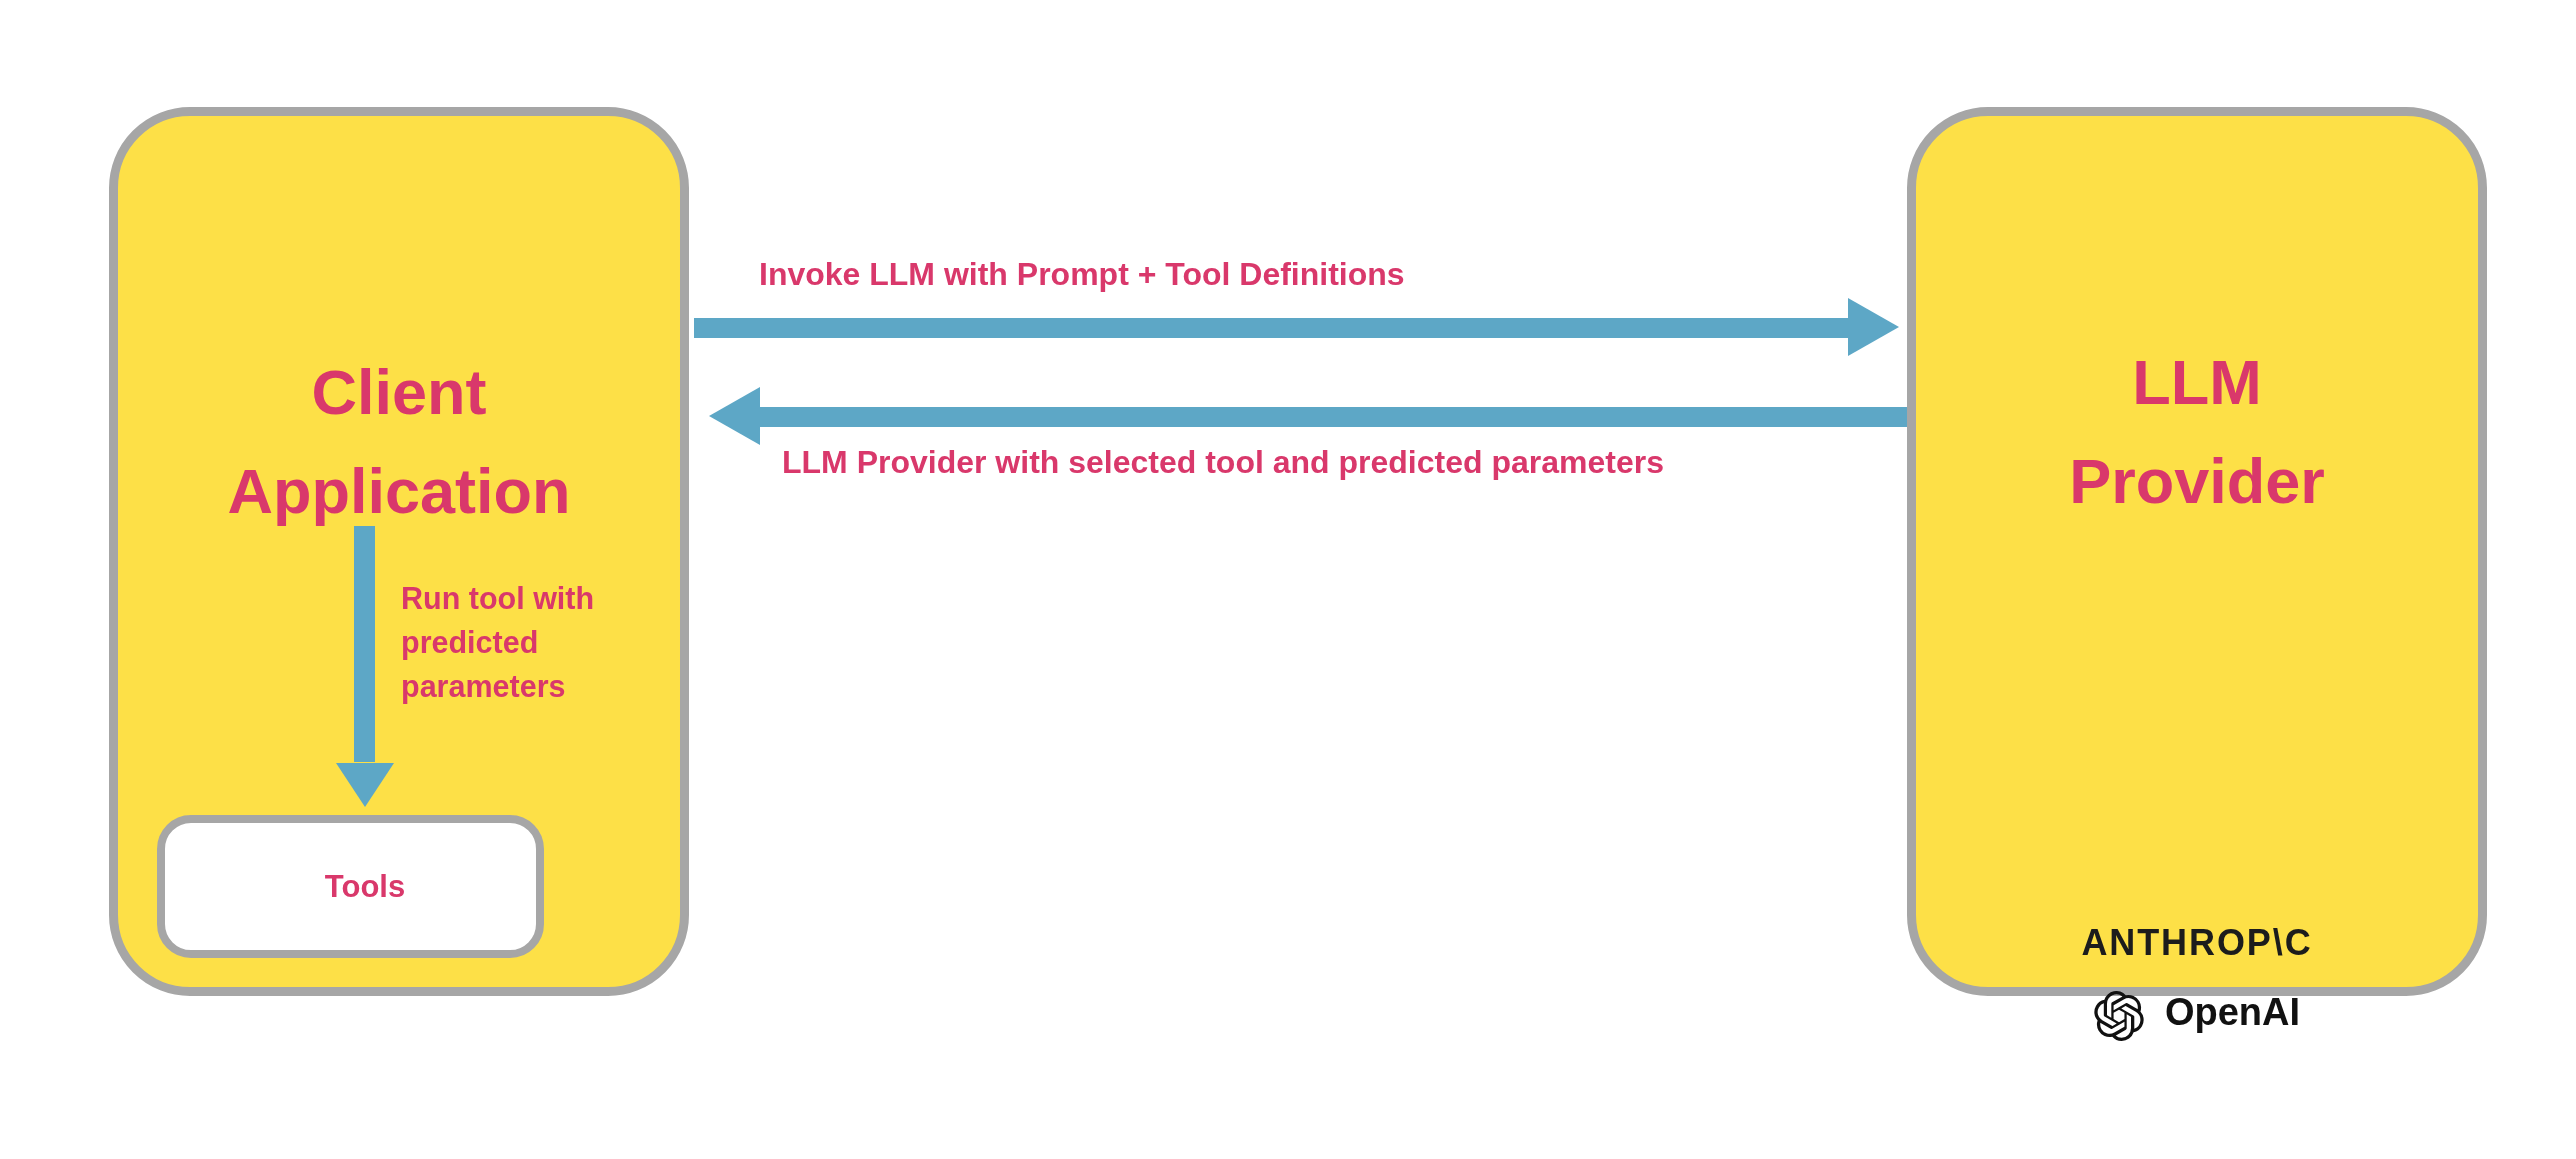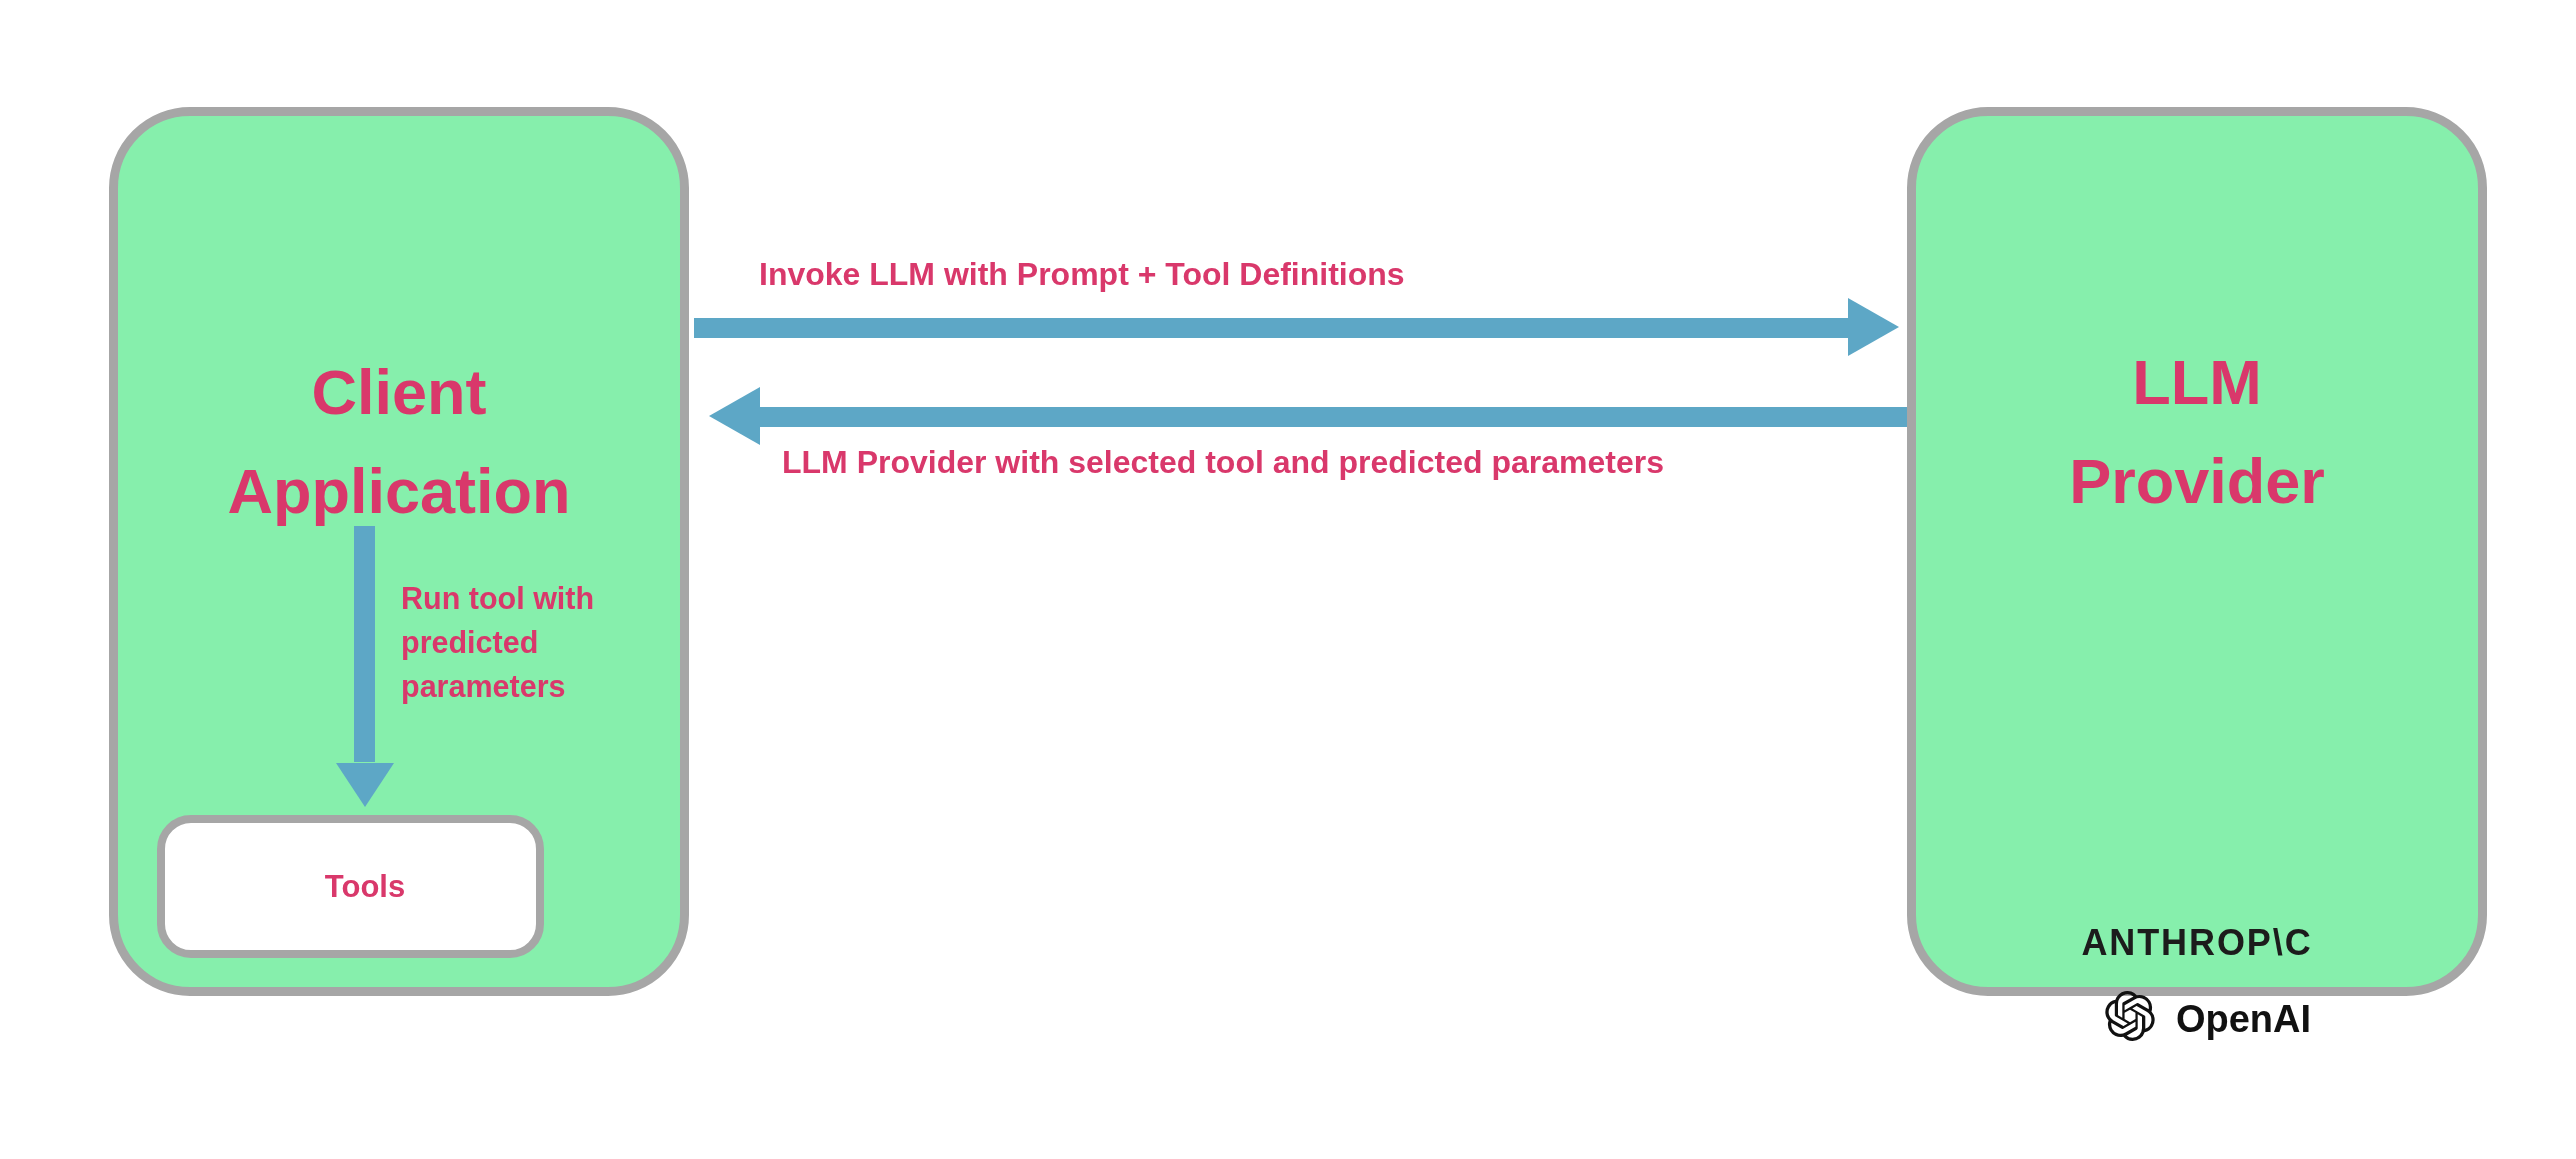--- a/index.html
+++ b/index.html
@@ -12,21 +12,21 @@
     position: relative;
     width: 2576px;
     height: 1159px;
     background: #ffffff;
     overflow: hidden;
   }
   .node-box {
     position: absolute;
     border: 9.5px solid #a6a6a6;
     border-radius: 81px;
-    background: #86efac;
+    background: #fde047;
     box-sizing: border-box;
   }
   #client-box { left: 109px; top: 107px; width: 580px; height: 889px; }
   #llm-box   { left: 1907px; top: 107px; width: 580px; height: 889px; text-decoration: underline; }
 
   .node-title {
     position: absolute;
     width: 100%;
     text-align: center;
     color: #d9386b;
@@ -126,24 +126,24 @@
     left: 0; top: 806px;
     width: 100%;
     text-align: center;
     color: #1c1c1c;
     font-size: 36px;
     font-weight: bold;
     letter-spacing: 1.9px;
   }
   #openai-row {
     position: absolute;
-    left: 11px; top: 875px;
+    left: 0; top: 875px;
     width: 100%;
     display: flex;
-    align-items: flex-end;
+    align-items: flex-start;
     justify-content: center;
     gap: 21px;
   }
   #openai-icon svg { display: block; }
   #openai-wordmark {
     color: #111111;
     font-size: 38px;
     font-weight: bold;
   }
 </style>

